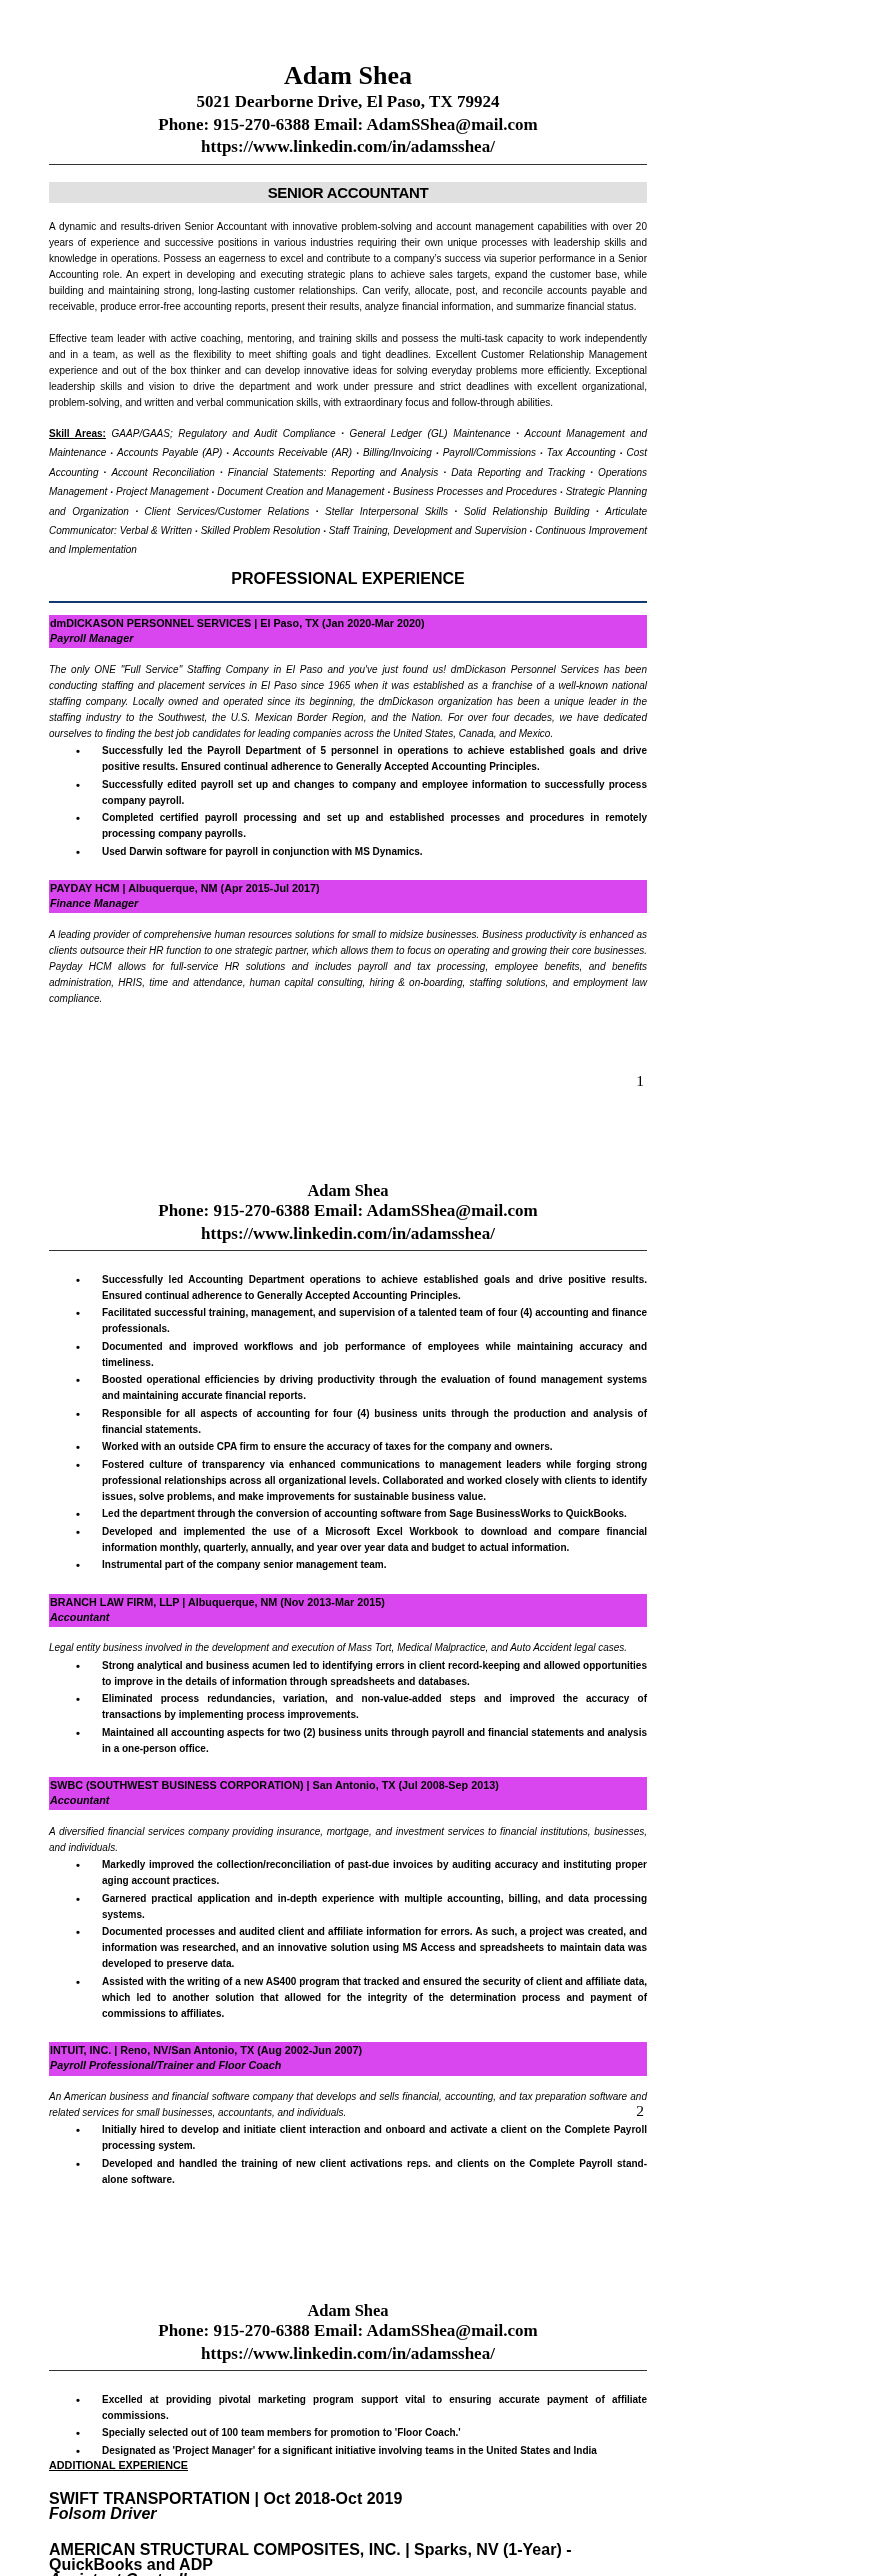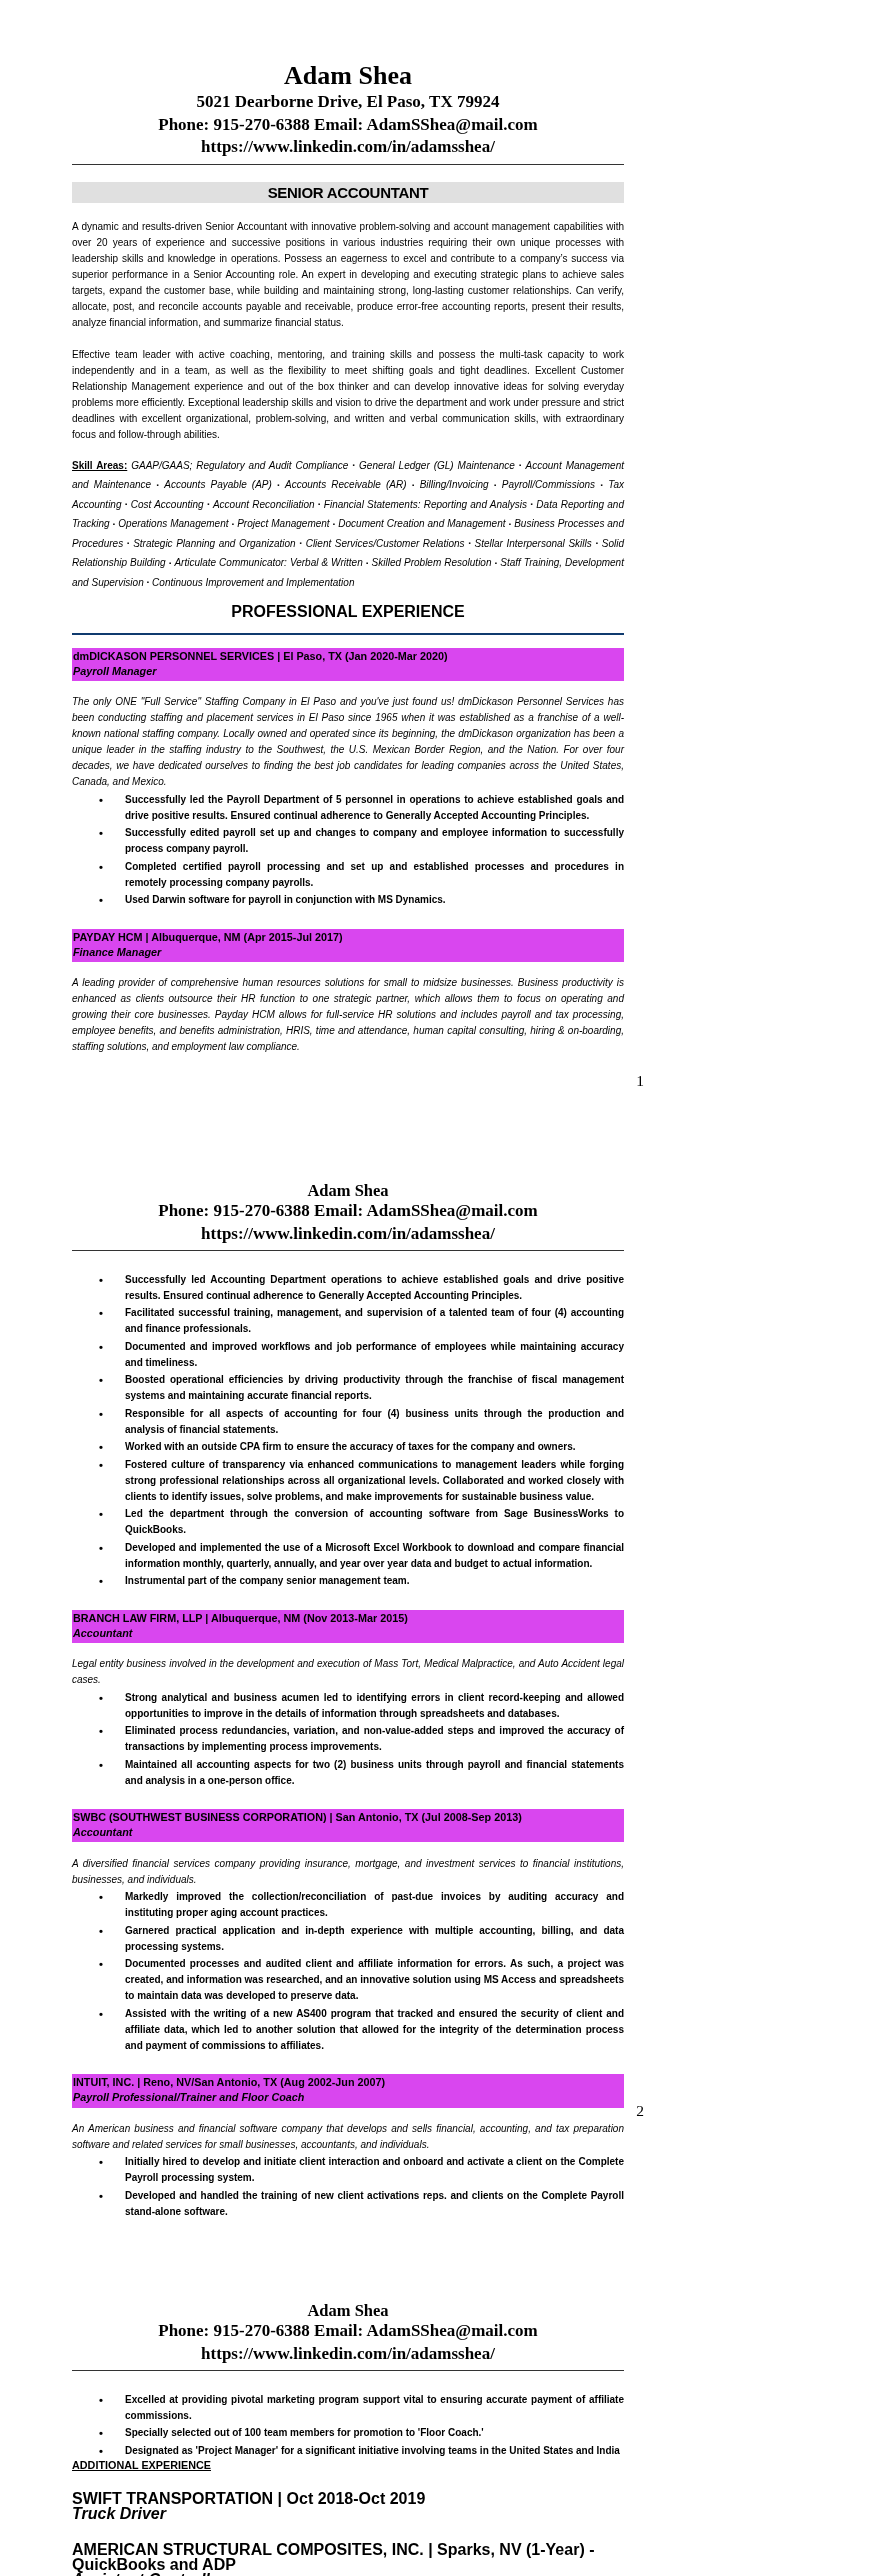--- a/index.html
+++ b/index.html
@@ -6,21 +6,21 @@
   html, body { background: #ffffff; }
   body {
     width: 876px;
     font-family: "Liberation Sans", sans-serif;
     color: #000;
   }
   .page {
     position: relative;
     width: 696px;
     height: 1133px;
-    padding: 0 72px;
+    padding: 0 49px;
   }
   .page-num {
     position: absolute;
     right: 52px;
     font-family: "Liberation Serif", serif;
     font-size: 15.5px;
   }
   
   .hdr { text-align: center; font-family: "Liberation Serif", serif; font-weight: bold; }
   .hdr .name { font-size: 26px; line-height: 1.1; }
@@ -161,21 +161,21 @@
     <div class="line">https://www.linkedin.com/in/adamsshea/</div>
   </div>
   <hr class="hdr-rule">
 
   <div id="p2-jobs" style="margin-top:20.6px;">
       <div>
         <ul class="bul">
           <li>Successfully led Accounting Department operations to achieve established goals and drive positive results. Ensured continual adherence to Generally Accepted Accounting Principles.</li>
           <li>Facilitated successful training, management, and supervision of a talented team of four (4) accounting and finance professionals.</li>
           <li>Documented and improved workflows and job performance of employees while maintaining accuracy and timeliness.</li>
-          <li>Boosted operational efficiencies by driving productivity through the franchise of fiscal management systems and maintaining accurate financial reports.</li>
+          <li>Boosted operational efficiencies by driving productivity through the evaluation of found management systems and maintaining accurate financial reports.</li>
           <li>Responsible for all aspects of accounting for four (4) business units through the production and analysis of financial statements.</li>
           <li>Worked with an outside CPA firm to ensure the accuracy of taxes for the company and owners.</li>
           <li>Fostered culture of transparency via enhanced communications to management leaders while forging strong professional relationships across all organizational levels. Collaborated and worked closely with clients to identify issues, solve problems, and make improvements for sustainable business value.</li>
           <li>Led the department through the conversion of accounting software from Sage BusinessWorks to QuickBooks.</li>
           <li>Developed and implemented the use of a Microsoft Excel Workbook to download and compare financial information monthly, quarterly, annually, and year over year data and budget to actual information.</li>
           <li>Instrumental part of the company senior management team.</li>
         </ul>
       </div>
       <div style="margin-top: 20.6px;">
         <div class="job-band">
@@ -229,21 +229,21 @@
   <ul class="bul" id="p3-intuit" style="margin-top:20.6px;">
       <li>Excelled at providing pivotal marketing program support vital to ensuring accurate payment of affiliate commissions.</li>
       <li>Specially selected out of 100 team members for promotion to 'Floor Coach.'</li>
       <li>Designated as 'Project Manager' for a significant initiative involving teams in the United States and India</li>
     </ul>
 
   <div class="addl-title">ADDITIONAL EXPERIENCE</div>
   <div id="addl-jobs">
       <div class="addl-job">
         <div class="co">SWIFT TRANSPORTATION | Oct 2018-Oct 2019</div>
-        <div class="role">Truck Driver</div>
+        <div class="role">Folsom Driver</div>
       </div>
       <div class="addl-job">
         <div class="co">AMERICAN STRUCTURAL COMPOSITES, INC. | Sparks, NV (1-Year) - QuickBooks and ADP</div>
         <div class="role">Assistant Controller</div>
       </div>
       <div class="addl-job">
         <div class="co">E.REPUBLIC, INC. (4 BU’S) | Folsom, CA (5-Years) - Great Plains Dynamics and Paychex</div>
       </div>
     </div>
 

